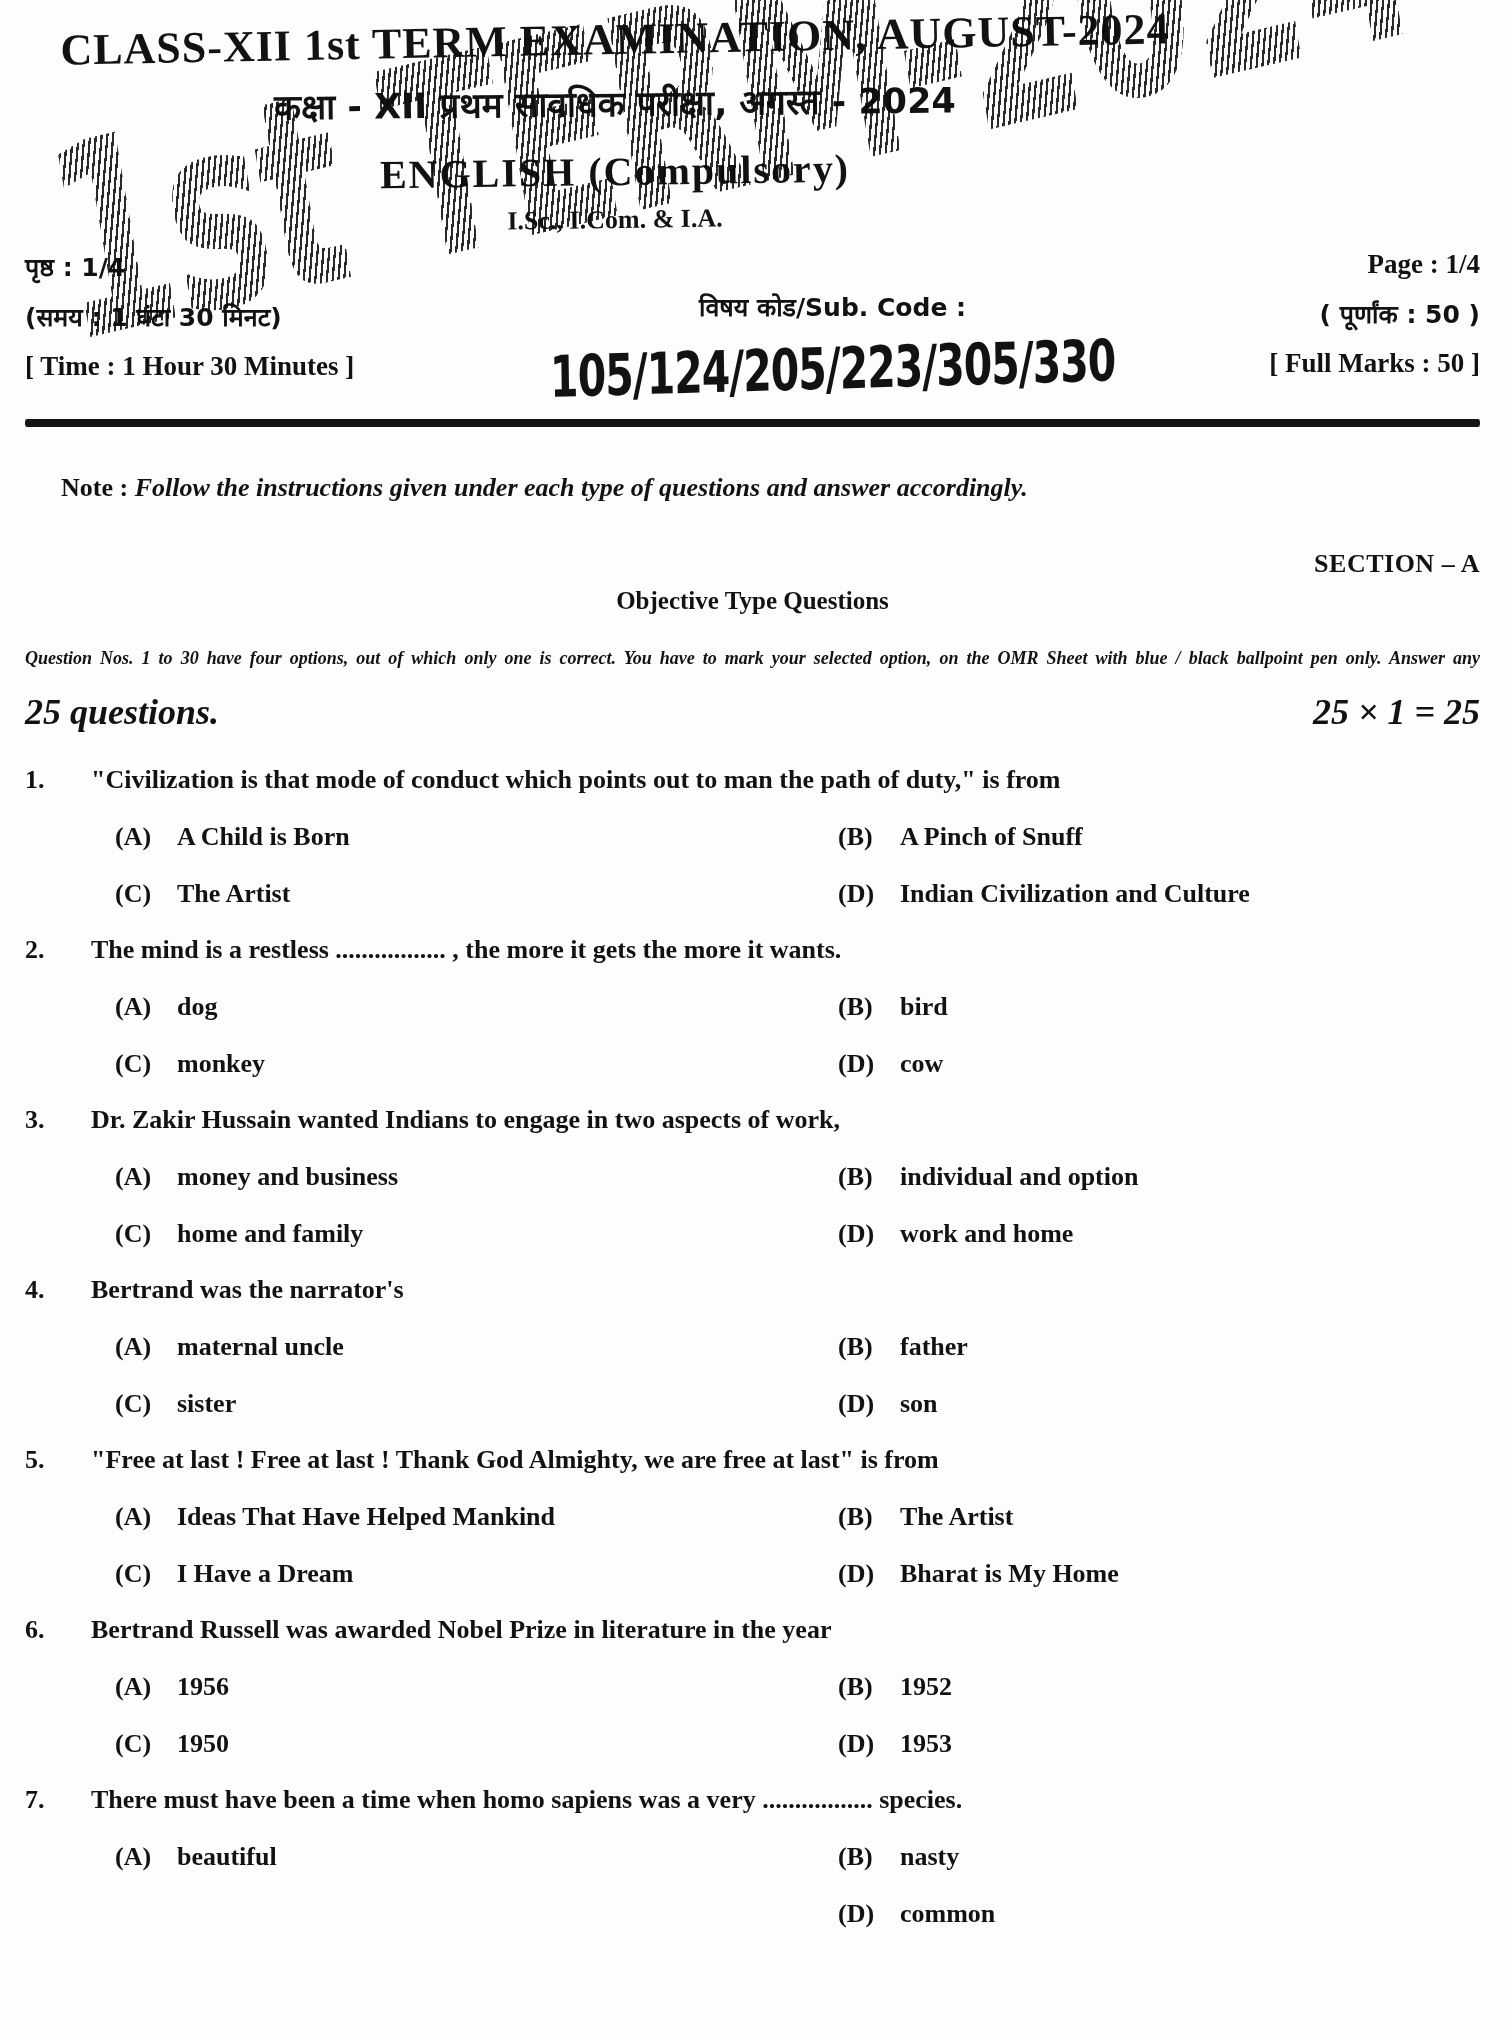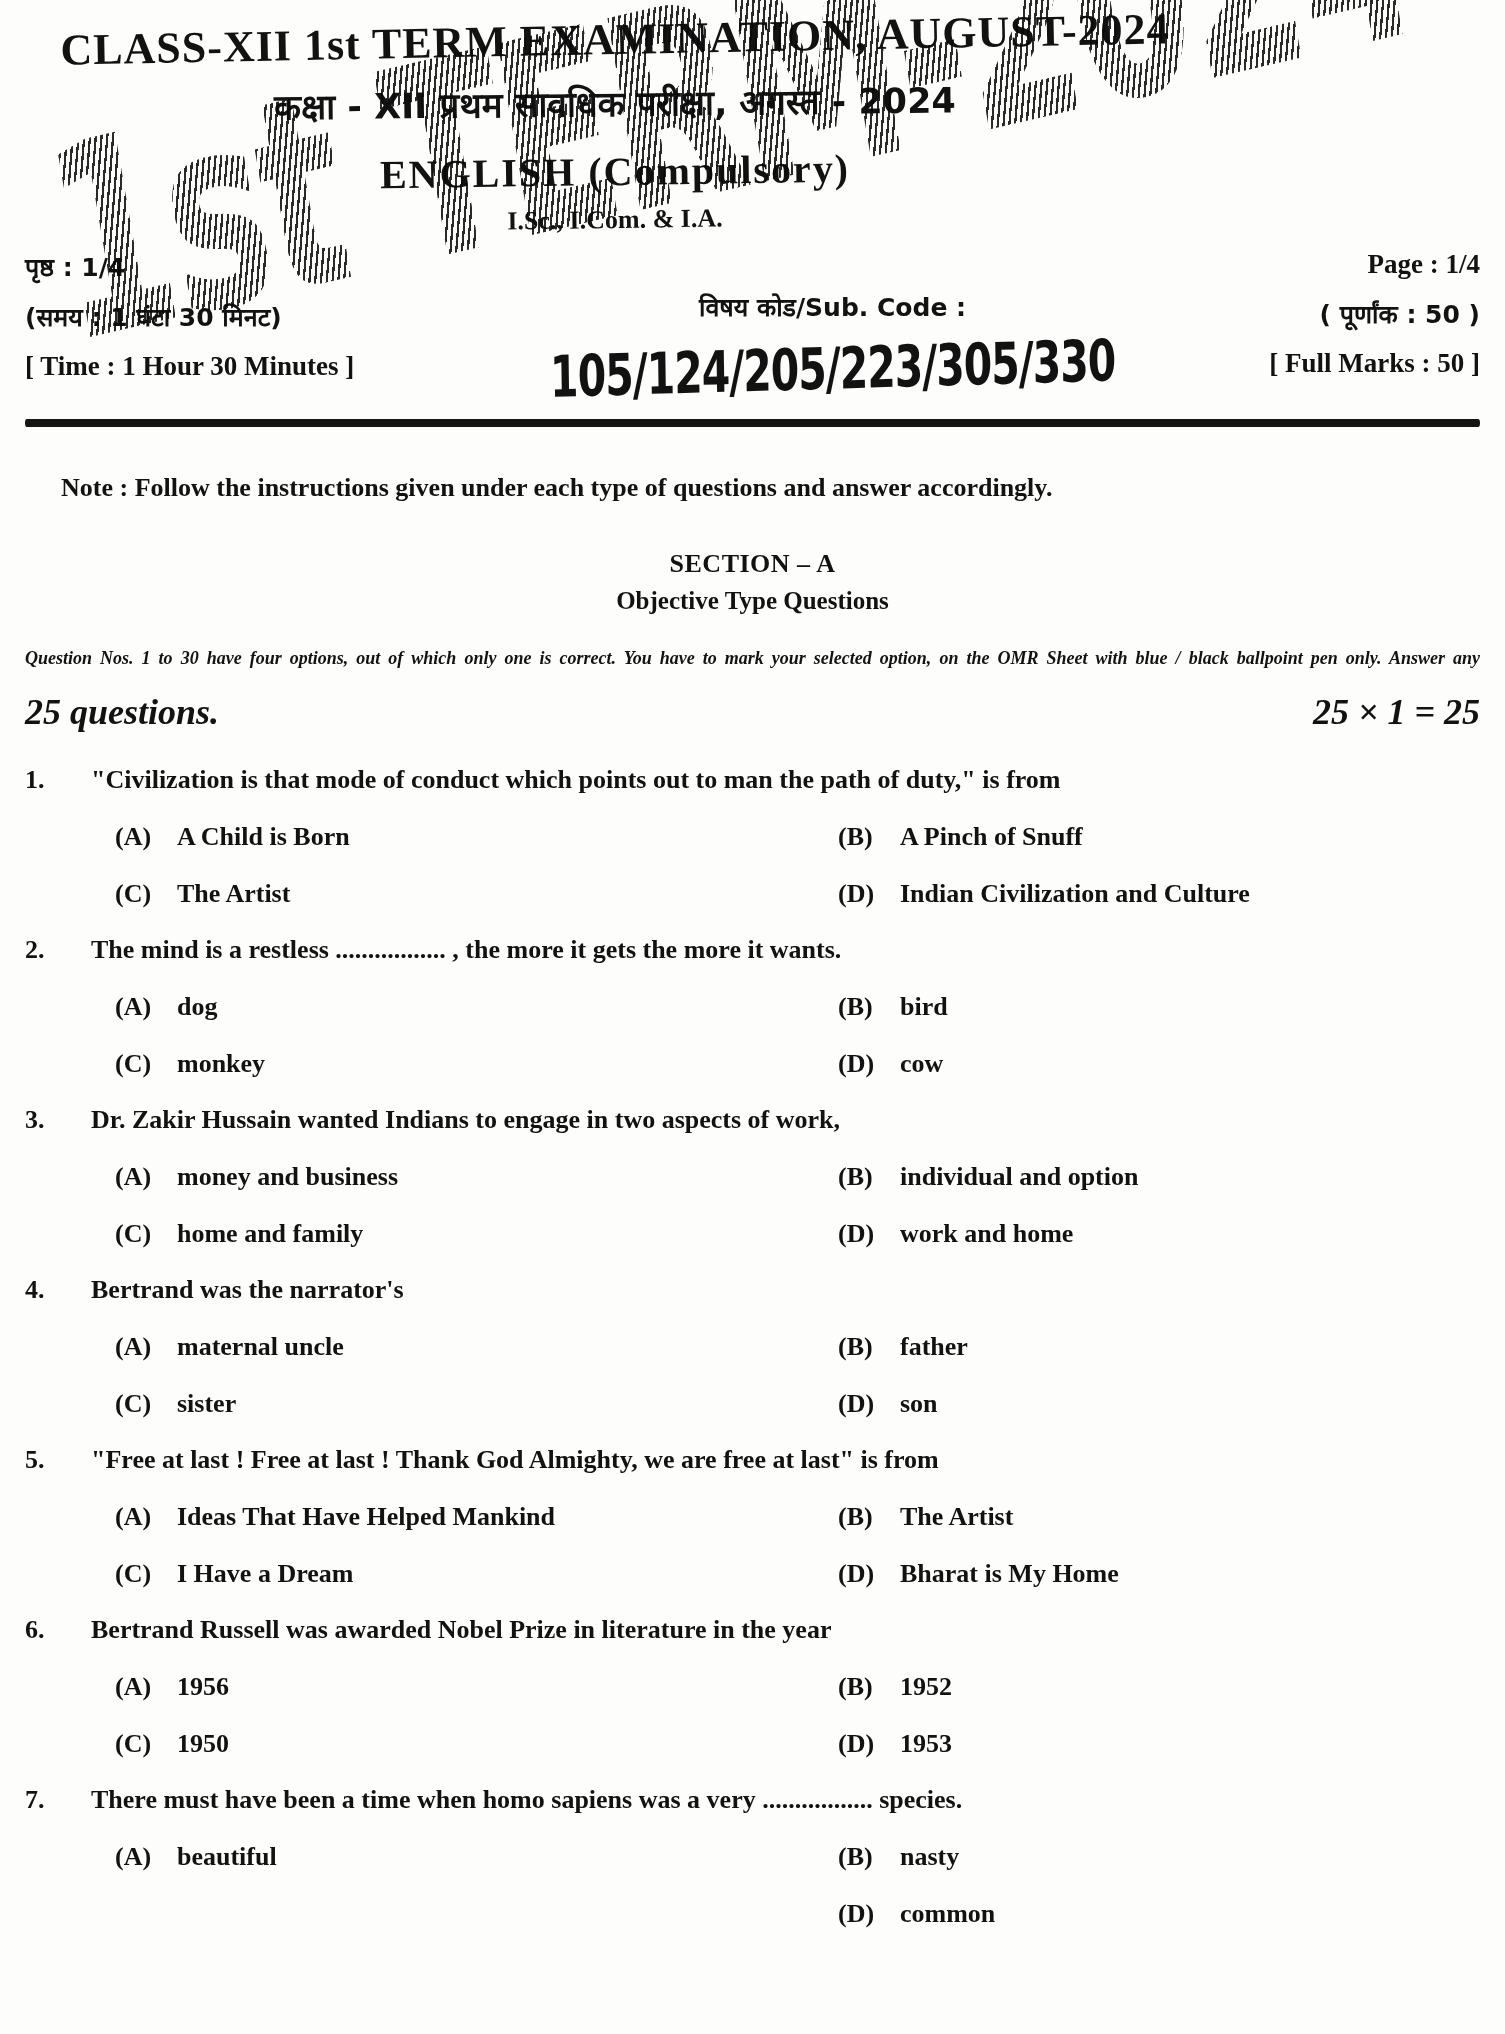--- a/index.html
+++ b/index.html
@@ -61,24 +61,24 @@
     font-size:41px; font-weight:800; letter-spacing:-1px;
     transform:scaleY(1.4) rotate(-1.2deg);
     transform-origin:center;
     margin-top:22px;
   }
   .rule { position:relative; z-index:2; margin-top:26px; height:8px; background:#141414; border-radius:2px/4px; }
 
   
   .note-line { margin-top:46px; padding-left:36px; font-size:26px; position:relative; z-index:2;}
   .note-label { font-weight:700; }
-  .note-text { font-weight:600; }
-
-  
-  .section-heading { margin-top:46px; text-align:center; font-size:26px; font-weight:700; letter-spacing:.5px; }
+  .note-text { font-style:italic; font-weight:600; }
+
+  
+  .section-heading { margin-top:46px; text-align:right; font-size:26px; font-weight:700; letter-spacing:.5px; }
   .section-subheading { margin-top:8px; text-align:center; font-size:25px; font-weight:700; }
 
   
   .instructions {
     margin-top:16px; font-size:18px; font-style:italic; font-weight:600;
     line-height:54px; text-align:justify; text-align-last:justify;
   }
   .instructions-tail { display:flex; justify-content:space-between; font-size:36px; font-style:italic; font-weight:600; line-height:54px; }
   .marks-scheme { font-weight:700; }
 

